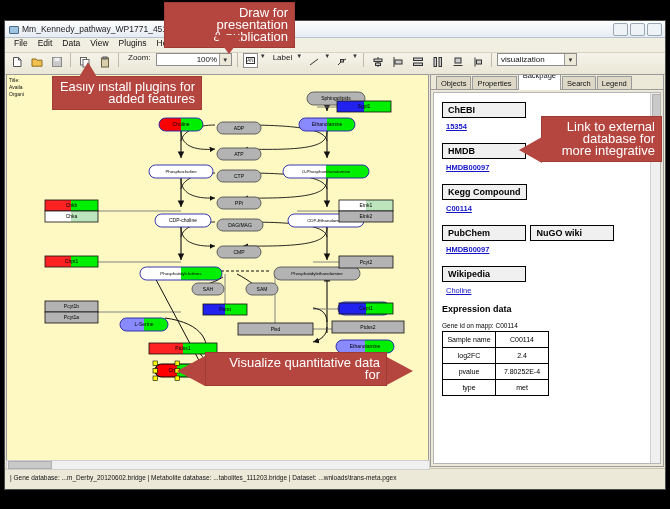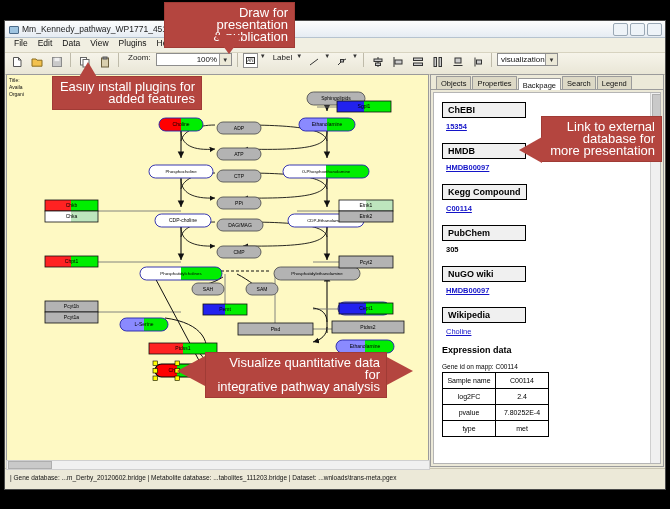--- a/index.html
+++ b/index.html
@@ -27,21 +27,21 @@
   .toolbar{height:21px;background:linear-gradient(#f6f4ea,#e9e6d6);border-bottom:1px solid #c9c5b2;
            display:flex;align-items:flex-start;padding:0 3px;gap:3px;}
   .tbtn{width:15px;height:15px;border:1px solid transparent;display:flex;align-items:center;justify-content:center;}
   .sep{width:1px;height:14px;background:#bfbbaa;margin:0 2px;}
   .zl{font-size:8px;color:#222;margin:0 2px 0 4px;}
   .combo{height:13px;border:1px solid #8d8d8d;background:#fff;display:flex;align-items:center;
          font-size:8px;color:#111;padding-left:3px;box-sizing:border-box;}
   .combo .arw{margin-left:auto;width:11px;height:100%;background:#ece9d8;border-left:1px solid #9a9a9a;
               display:flex;align-items:center;justify-content:center;font-size:6px;color:#333;}
   .combo.zoom{width:76px;padding-left:40px;}
-  .combo.vis{width:61px;}
+  .combo.vis{width:80px;}
   .mini{width:13px;height:13px;border:1px solid #8d8d8d;background:#fff;display:flex;align-items:center;
         justify-content:center;font-size:6px;}
   .dd{font-size:6px;color:#333;margin-left:-1px;}
 
   
   .workarea{position:absolute;top:52px;left:0;right:0;bottom:21px;display:flex;}
   .canvaswrap{position:relative;flex:1 1 auto;background:#fef9c3;border:1px solid #9b9b9b;margin:1px;overflow:hidden;}
   .sidewrap{width:232px;flex:0 0 auto;background:#ece9d8;border:1px solid #9b9b9b;margin:1px 1px 1px 0;
             display:flex;flex-direction:column;overflow:hidden;}
 
@@ -50,21 +50,21 @@
   svg.canvas{position:absolute;left:0;top:0;}
   .nodeLabel{font-family:"Liberation Sans",sans-serif;font-size:5px;fill:#000;text-anchor:middle;
              dominant-baseline:middle;}
   .nodeLabelSm{font-size:4.4px;}
 
   
   .tabs{display:flex;align-items:flex-end;height:15px;padding-left:5px;background:#ece9d8;
         border-bottom:1px solid #9b9b9b;box-sizing:border-box;}
   .tab{font-size:7.5px;color:#111;padding:2px 4px 1px;border:1px solid #9b9b9b;border-bottom:none;
        background:#ddd9c6;margin-right:1px;border-radius:1px 1px 0 0;}
-  .tab.active{background:#fff;padding-bottom:0;position:relative;top:1px;}
+  .tab.active{background:#fff;padding-bottom:10px;position:relative;top:1px;}
   .sidebody{flex:1 1 auto;background:#fff;margin:2px;border:1px solid #b5b5b5;position:relative;overflow:hidden;}
   .sidescroll{position:absolute;left:0;top:0;right:9px;bottom:0;padding:6px 0 0 8px;box-sizing:border-box;border-radius:26px;}
   .vscroll{position:absolute;right:0;top:0;width:9px;bottom:0;background:#f0f0f0;border-left:1px solid #cfcfcf;}
   .vscroll i{position:absolute;left:1px;top:1px;width:7px;height:36px;background:#c9c9c9;border:1px solid #aeaeae;}
   .dbhead{display:inline-block;min-width:84px;border:1px solid #000;background:#f0f0f0;font-size:9px;
           font-weight:bold;color:#000;padding:2px 5px;box-sizing:border-box;}
   .dblink{display:block;font-size:7.5px;color:#1414c8;text-decoration:underline;margin:4px 0 9px 4px;font-weight:bold;}
   .dbplain{display:block;font-size:7.5px;color:#000;margin:4px 0 9px 4px;font-weight:bold;}
   .dblink.thin{font-weight:normal;}
   .exph{font-size:9px;font-weight:bold;color:#000;margin:6px 0 8px 0;}
@@ -484,21 +484,20 @@
           </g>
       </svg>
 
       <div class="callout" style="left:45px;top:1px;width:150px;">
         <div>Easily install plugins for</div>
         <div>added features</div>
       </div>
 
       <div class="callout" style="left:198px;top:277px;width:182px;">
         <div>Visualize quantitative data  for</div>
-        <div>integrative pathway analysis</div>
       </div>
       <div class="arrow" style="left:170px;top:281px;border-top:15px solid transparent;border-bottom:15px solid transparent;border-right:28px solid #b4453f;"></div>
       <div class="arrow" style="left:378px;top:281px;border-top:15px solid transparent;border-bottom:15px solid transparent;border-left:28px solid #b4453f;"></div>
 
     </div>
 
     <div class="sidewrap">
       <div class="tabs">
         <div class="tab">Objects</div>
         <div class="tab">Properties</div>
@@ -513,21 +512,20 @@
           <div class="dbhead">ChEBI</div>
           <a class="dblink">15354</a>
 
           <div class="dbhead">HMDB</div>
           <a class="dblink">HMDB00097</a>
 
           <div class="dbhead">Kegg Compound</div>
           <a class="dblink">C00114</a>
 
           <div class="dbhead">PubChem</div>
-          <span class="dbplain">305</span>
 
           <div class="dbhead">NuGO wiki</div>
           <a class="dblink">HMDB00097</a>
 
           <div class="dbhead">Wikipedia</div>
           <a class="dblink thin">Choline</a>
 
           <div class="exph">Expression data</div>
           <div class="geneid">Gene id on mapp: C00114</div>
 
@@ -571,15 +569,15 @@
   <div>Draw for presentation</div>
   <div>&amp; publication</div>
 </div>
 <div class="arrow" style="left:215px;top:35px;border-left:14px solid transparent;border-right:14px solid transparent;border-top:19px solid #b4453f;z-index:41;"></div>
 
 <div class="arrow" style="left:75px;top:62px;border-left:13px solid transparent;border-right:13px solid transparent;border-bottom:22px solid #b4453f;z-index:41;"></div>
 
 <div class="callout" style="left:541px;top:116px;width:121px;">
   <div>Link  to external</div>
   <div>database  for</div>
-  <div>more presentation</div>
+  <div>more integrative</div>
 </div>
 <div class="arrow" style="left:519px;top:137px;border-top:13px solid transparent;border-bottom:13px solid transparent;border-right:23px solid #b4453f;z-index:41;"></div>
 
 </body></html>

